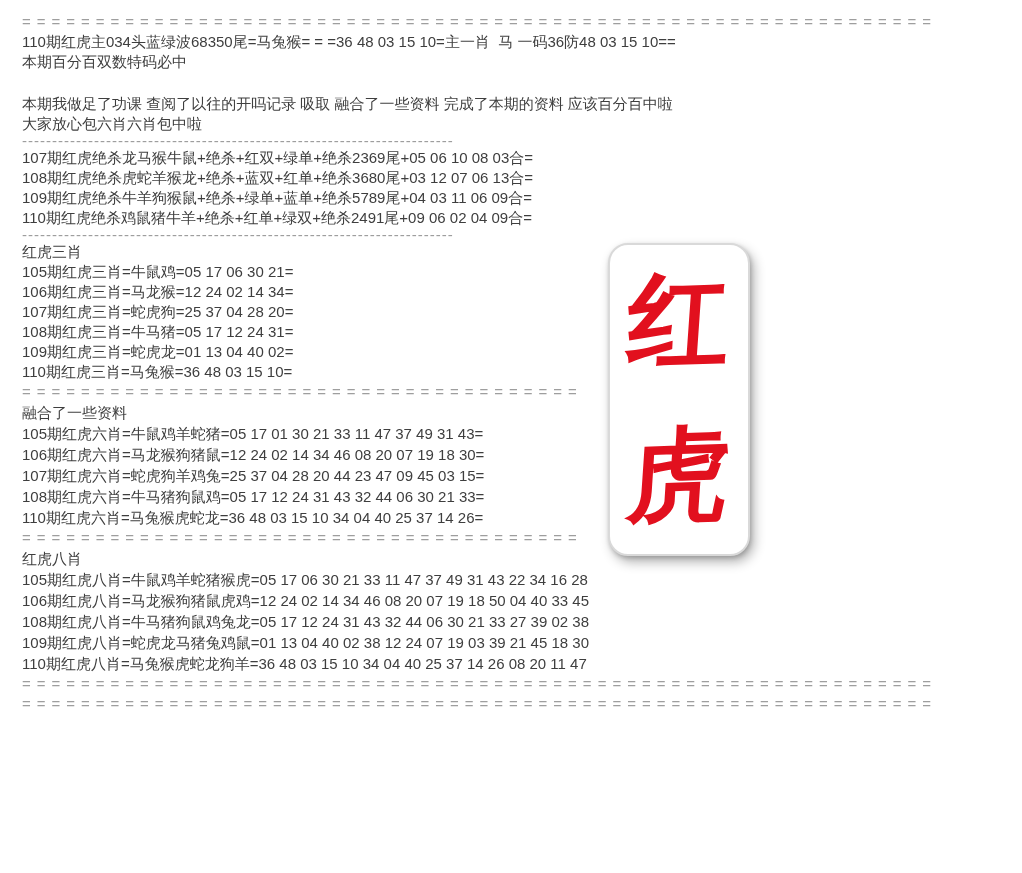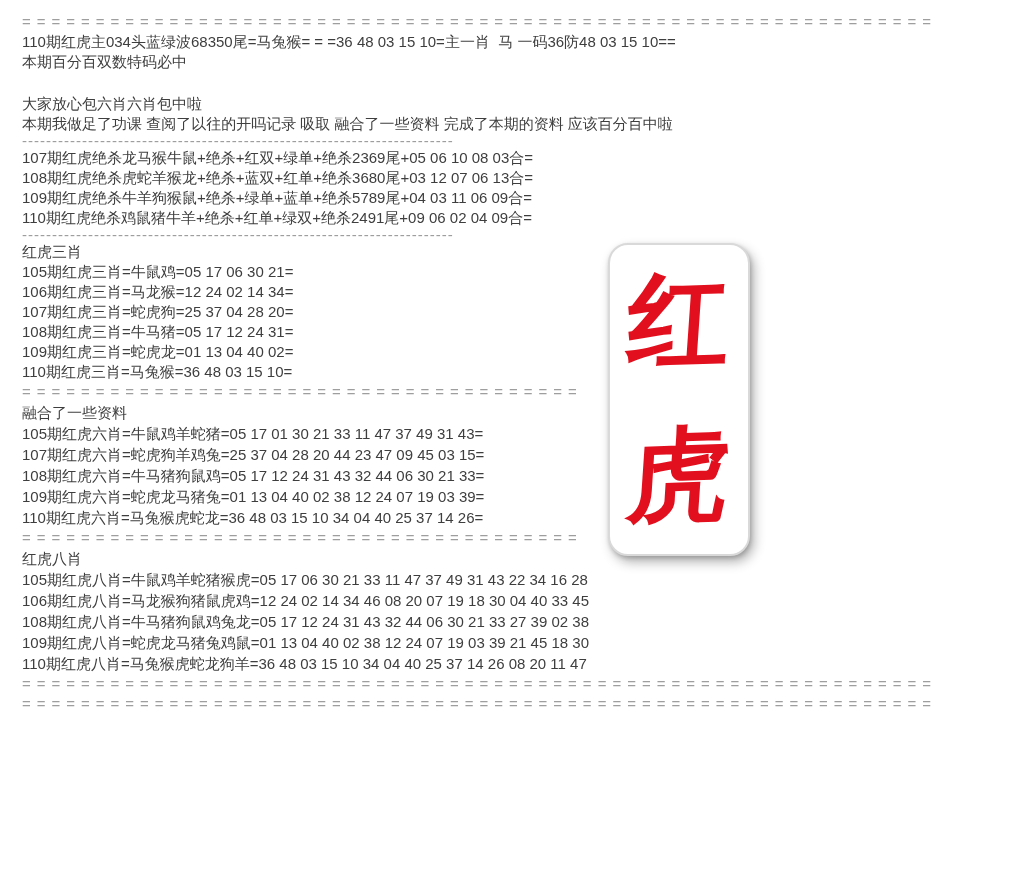--- a/index.html
+++ b/index.html
@@ -76,22 +76,22 @@
 <body style="color: rgb(62, 62, 62);">
 
 <div class="content">
 
   <div class="sep">==============================================================</div>
   <div class="line">110期红虎主034头蓝绿波68350尾=马兔猴= = =36 48 03 15 10=主一肖  马 一码36防48 03 15 10==</div>
   <div class="line">本期百分百双数特码必中</div>
 
   <div class="gap22"></div>
 
+  <div class="line">本期我做足了功课 查阅了以往的开吗记录 吸取 融合了一些资料 完成了本期的资料 应该百分百中啦</div>
   <div class="line">大家放心包六肖六肖包中啦</div>
-  <div class="line">本期我做足了功课 查阅了以往的开吗记录 吸取 融合了一些资料 完成了本期的资料 应该百分百中啦</div>
   <div class="dash">------------------------------------------------------------------------</div>
 
   <div>
     <div class="line">107期红虎绝杀龙马猴牛鼠+绝杀+红双+绿单+绝杀2369尾+05 06 10 08 03合=</div>
     <div class="line">108期红虎绝杀虎蛇羊猴龙+绝杀+蓝双+红单+绝杀3680尾+03 12 07 06 13合=</div>
     <div class="line">109期红虎绝杀牛羊狗猴鼠+绝杀+绿单+蓝单+绝杀5789尾+04 03 11 06 09合=</div>
     <div class="line">110期红虎绝杀鸡鼠猪牛羊+绝杀+红单+绿双+绝杀2491尾+09 06 02 04 09合=</div>
   </div>
   <div class="dash">------------------------------------------------------------------------</div>
 
@@ -102,31 +102,31 @@
     <div class="line">107期红虎三肖=蛇虎狗=25 37 04 28 20=</div>
     <div class="line">108期红虎三肖=牛马猪=05 17 12 24 31=</div>
     <div class="line">109期红虎三肖=蛇虎龙=01 13 04 40 02=</div>
     <div class="line">110期红虎三肖=马兔猴=36 48 03 15 10=</div>
   </div>
   <div class="sep">======================================</div>
 
   <div class="row21">
     <div class="line">融合了一些资料</div>
     <div class="line">105期红虎六肖=牛鼠鸡羊蛇猪=05 17 01 30 21 33 11 47 37 49 31 43=</div>
+    <div class="line">106期红虎六肖=马龙猴狗猪鼠=12 24 02 14 34 46 08 20 07 19 18 30=</div>
     <div class="line">107期红虎六肖=蛇虎狗羊鸡兔=25 37 04 28 20 44 23 47 09 45 03 15=</div>
     <div class="line">108期红虎六肖=牛马猪狗鼠鸡=05 17 12 24 31 43 32 44 06 30 21 33=</div>
-    <div class="line">109期红虎六肖=蛇虎龙马猪兔=01 13 04 40 02 38 12 24 07 19 03 39=</div>
     <div class="line">110期红虎六肖=马兔猴虎蛇龙=36 48 03 15 10 34 04 40 25 37 14 26=</div>
   </div>
   <div class="sep">======================================</div>
 
   <div class="row21">
     <div class="line">红虎八肖</div>
     <div class="line">105期红虎八肖=牛鼠鸡羊蛇猪猴虎=05 17 06 30 21 33 11 47 37 49 31 43 22 34 16 28</div>
-    <div class="line">106期红虎八肖=马龙猴狗猪鼠虎鸡=12 24 02 14 34 46 08 20 07 19 18 30 04 40 33 45</div>
+    <div class="line">106期红虎八肖=马龙猴狗猪鼠虎鸡=12 24 02 14 34 46 08 20 07 19 18 50 04 40 33 45</div>
     <div class="line">108期红虎八肖=牛马猪狗鼠鸡兔龙=05 17 12 24 31 43 32 44 06 30 21 33 27 39 02 38</div>
     <div class="line">109期红虎八肖=蛇虎龙马猪兔鸡鼠=01 13 04 40 02 38 12 24 07 19 03 39 21 45 18 30</div>
     <div class="line">110期红虎八肖=马兔猴虎蛇龙狗羊=36 48 03 15 10 34 04 40 25 37 14 26 08 20 11 47</div>
   </div>
   <div class="sep">==============================================================</div>
 
   <div class="sep">==============================================================</div>
 
 </div>
 

